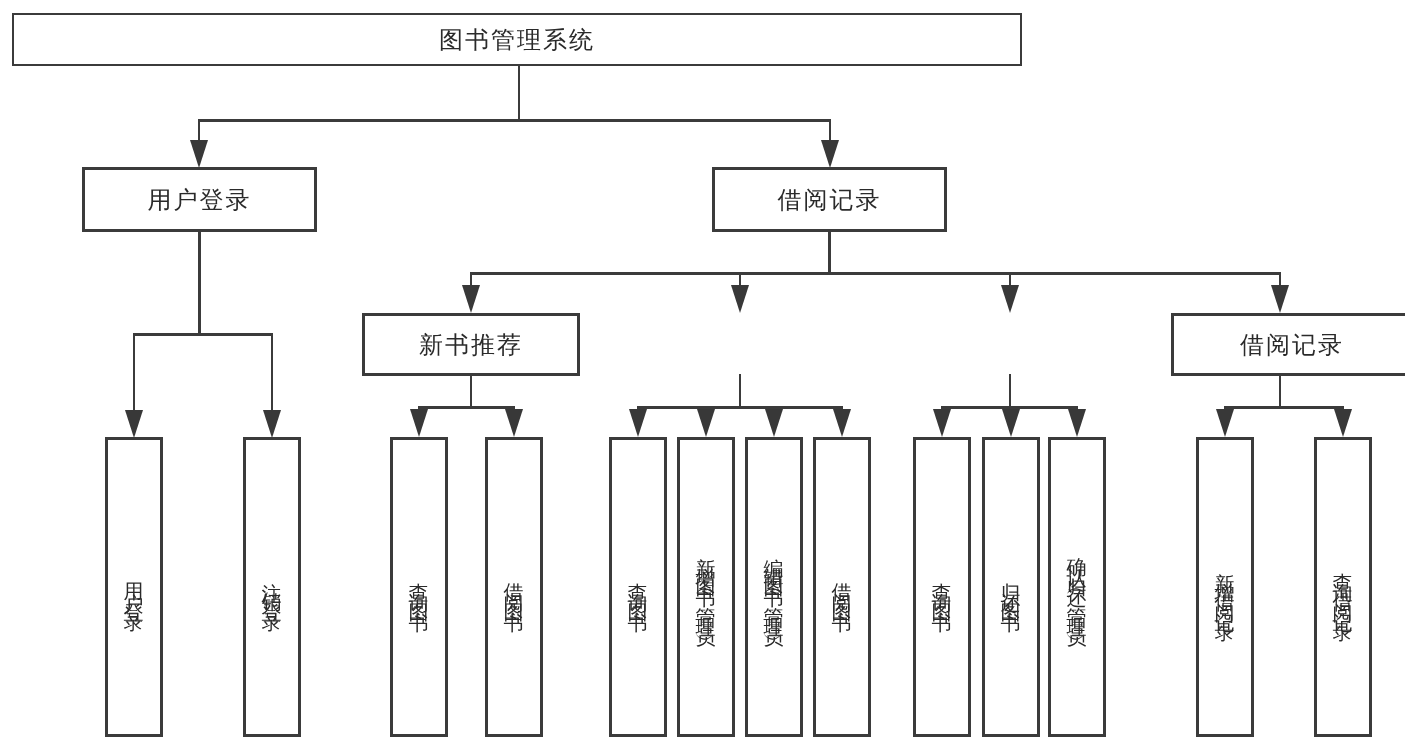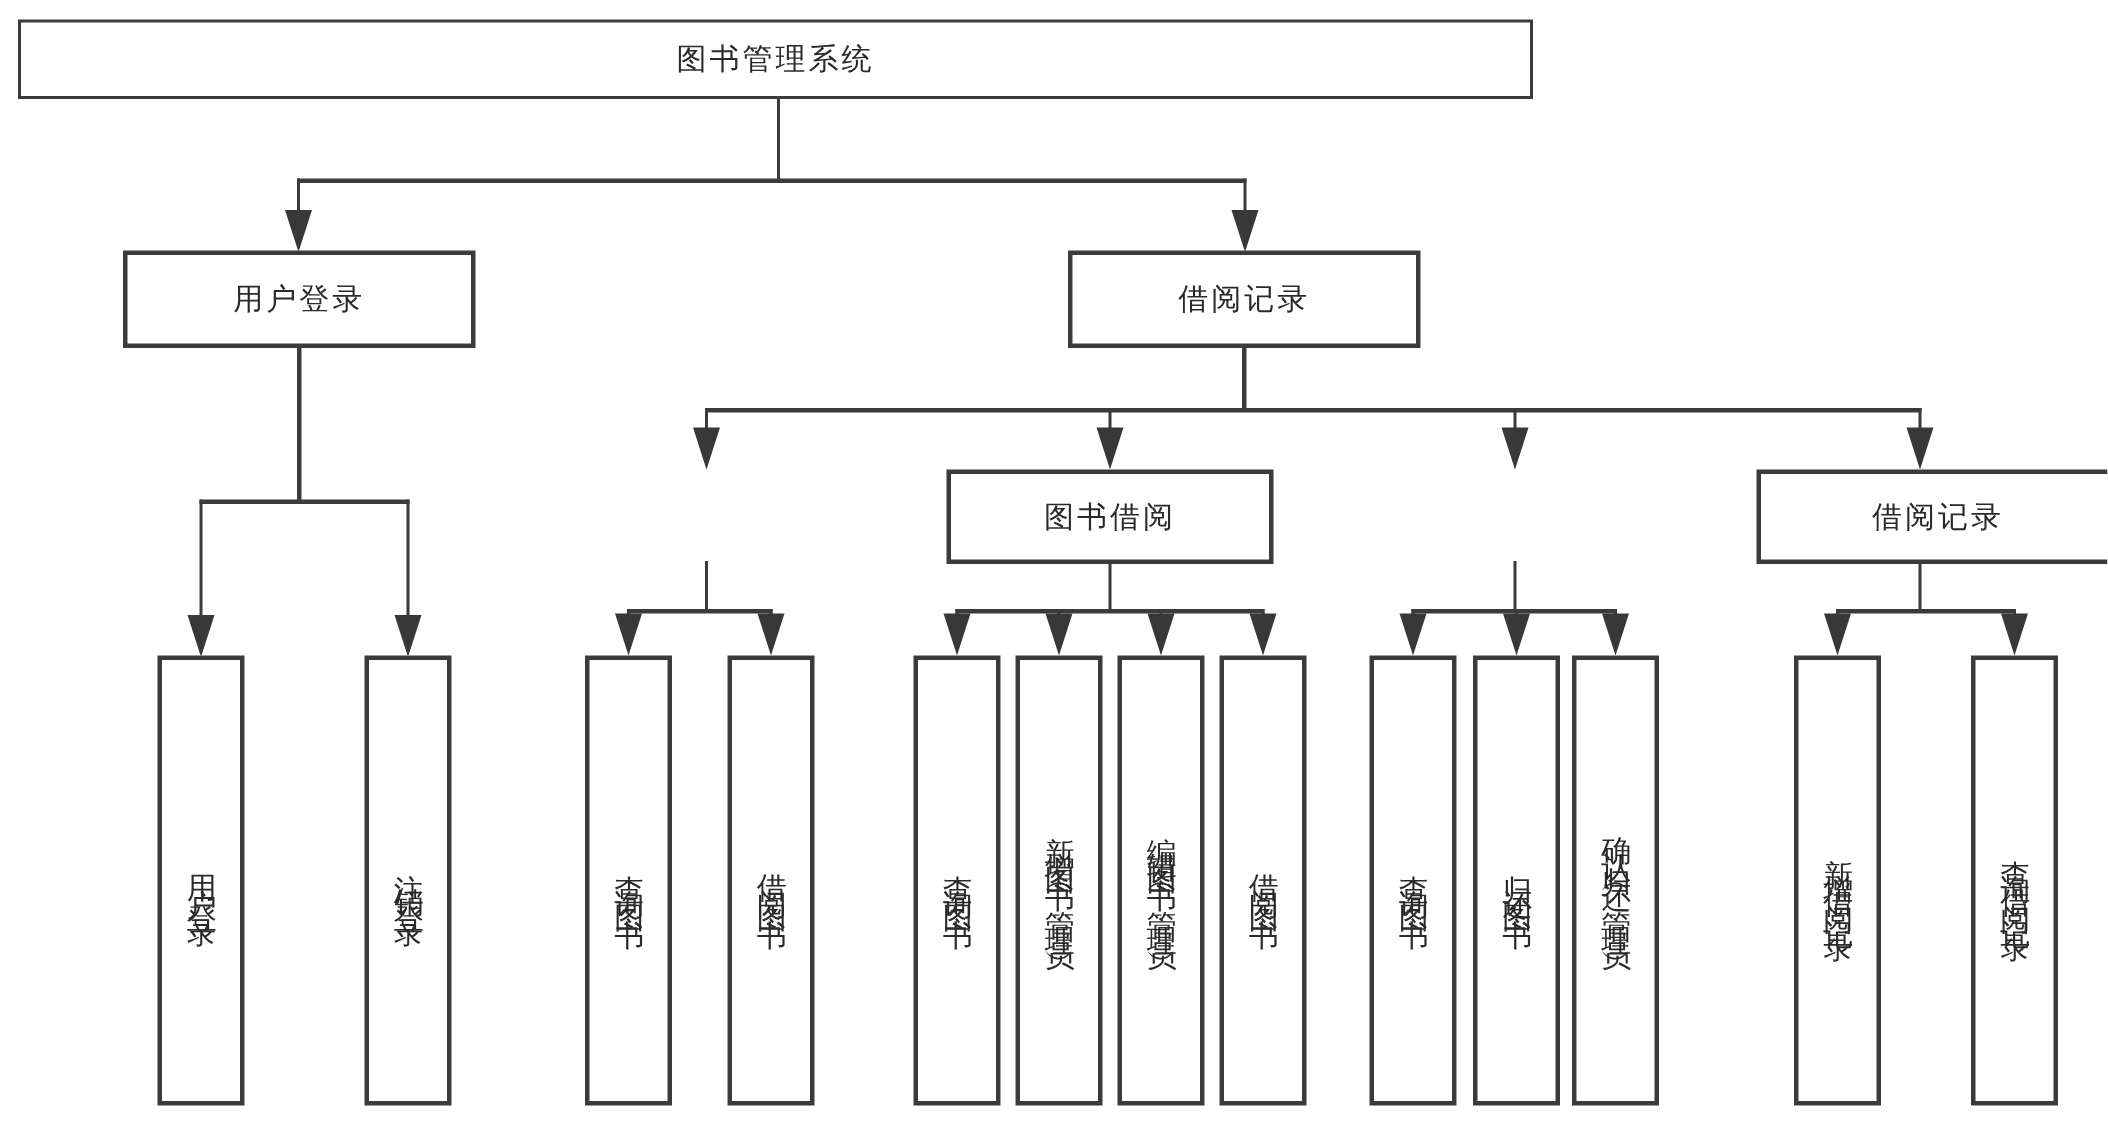--- a/index.html
+++ b/index.html
@@ -14,21 +14,21 @@
   }
   .box{
     position:absolute;
     box-sizing:border-box;
     background:#ffffff;
     border:3px solid #3b3b3b;
     display:flex;align-items:center;justify-content:center;
   }
   .box.root{border-width:2px;}
   .hlabel{
-    font-size:20px;
+    font-size:24px;
     letter-spacing:2px;
     white-space:nowrap;
   }
   .leaf{top:437px;width:58px;height:300px;}
   .vtext{
     writing-mode:vertical-rl;
     font-size:20px;
     letter-spacing:10px;
     line-height:1.1;
   }
@@ -84,22 +84,22 @@
   <div class="hline" style="left:470px;top:272px;width:811px"></div>
   <div class="vline" style="left:469.75px;top:272px;height:18px"></div>
   <div class="ahead" style="left:462px;top:285px"></div>
   <div class="vline" style="left:738.75px;top:272px;height:18px"></div>
   <div class="ahead" style="left:731px;top:285px"></div>
   <div class="vline" style="left:1008.75px;top:272px;height:18px"></div>
   <div class="ahead" style="left:1001px;top:285px"></div>
   <div class="vline" style="left:1278.75px;top:272px;height:18px"></div>
   <div class="ahead" style="left:1271px;top:285px"></div>
 
-  <div class="box" style="left:631px;top:313px;width:218px;height:63px">
-    <span class="hlabel">图书借阅</span>
+  <div class="box" style="left:362px;top:313px;width:218px;height:63px">
+    <span class="hlabel">新书推荐</span>
   </div>
   <div class="box" style="left:1171px;top:313px;width:242px;height:63px">
     <span class="hlabel">借阅记录</span>
   </div>
 
   <div class="vline" style="left:469.75px;top:374px;height:34px"></div>
   <div class="hline" style="left:418px;top:406px;width:97px"></div>
   <div class="vline" style="left:417.75px;top:406px;height:8px"></div>
   <div class="ahead" style="left:410px;top:409px"></div>
   <div class="vline" style="left:512.75px;top:406px;height:8px"></div>

